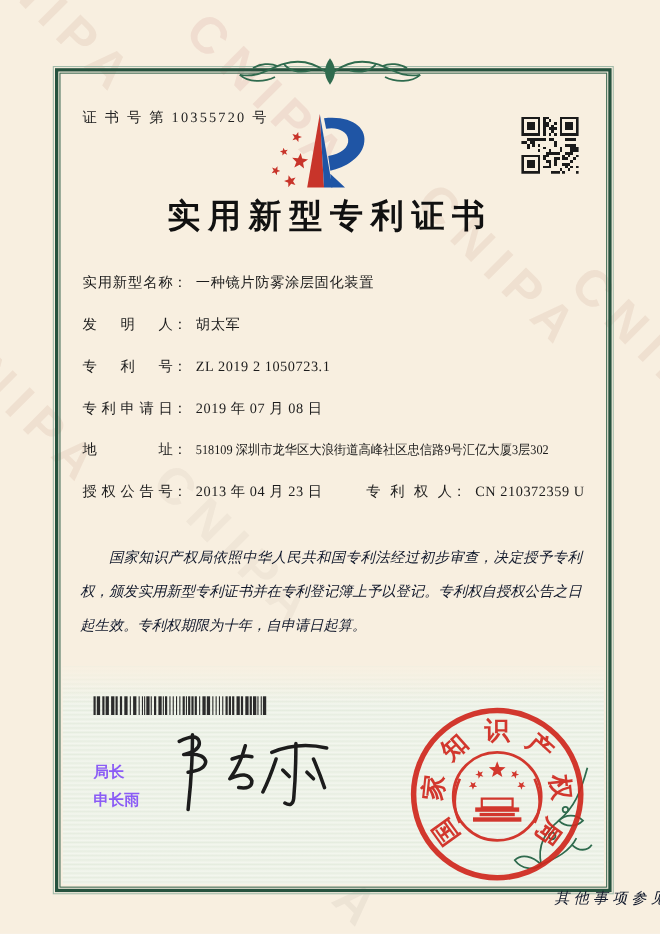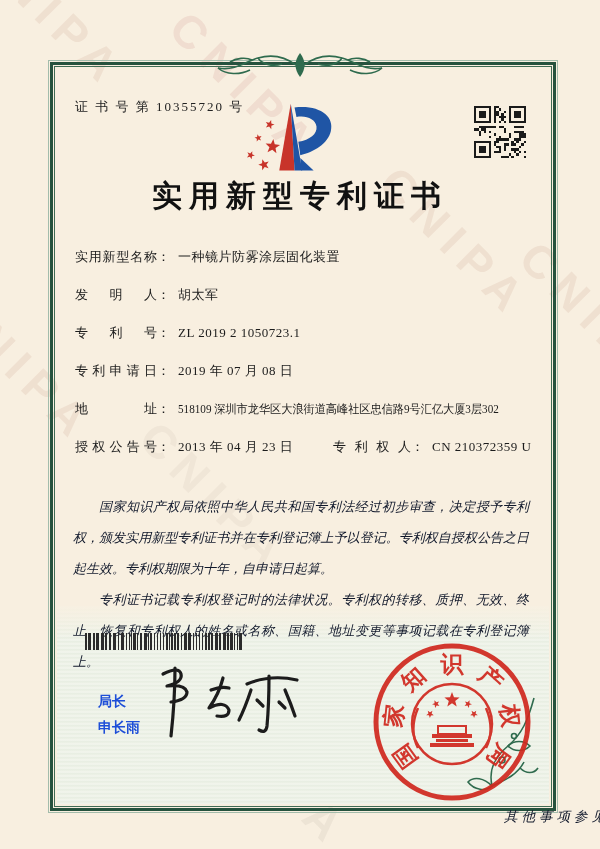--- a/index.html
+++ b/index.html
@@ -48,22 +48,22 @@
   .fvalue{letter-spacing:0.5px;}
   .condensed{display:inline-block; transform:scaleX(0.93); transform-origin:left center; letter-spacing:0;}
   .grant-second{position:absolute; left:258px; top:0; white-space:nowrap;}
   .grant-second .flabel{width:78px;}
   
   .body-paras{position:absolute; left:73px; top:491px; width:456px; z-index:3; font-size:13px; line-height:31px; color:#0f172a;font-style:italic;}
   .body-paras p{margin:0; text-indent:2em; text-align:justify;}
   
   .barcode{position:absolute; left:85px; top:633px; width:158px; height:17px; z-index:3;}
   .barcode i{position:absolute; top:0; height:100%;}
-  .director{position:absolute; left:98px; top:688px; z-index:3;
-    font-family:"Liberation Sans","DejaVu Sans",sans-serif; font-weight:bold; font-size:14px; line-height:26px; color:#1d4ed8;}
+  .director{position:absolute; left:85px; top:688px; z-index:3;
+    font-family:"Liberation Sans","DejaVu Sans",sans-serif; font-weight:bold; font-size:14px; line-height:26px; color:#8b5cf6;}
   .signature{position:absolute; left:145px; top:660px; z-index:4;}
   .seal{position:absolute; left:360px; top:638px; z-index:4;}
   .seal-date{position:absolute; left:372px; top:733px; width:168px; text-align:center; z-index:5;
     font-size:13.5px; letter-spacing:1px; color:#151515;}
   .page-no{position:absolute; left:0; top:772px; width:100%; text-align:center; z-index:3; font-size:12.5px; color:#222;}
   .continuation{position:absolute; left:0; top:808px; width:100%; text-align:right; z-index:3;
     font-size:13.5px; letter-spacing:4px; font-style:italic; color:#0f172a;padding-left:44px;}
 </style>
 </head>
 <body>
@@ -258,21 +258,20 @@
     <div class="frow">
       <span class="flabel">授权公告号</span><span class="fcolon">：</span><span class="fvalue">2013 年 04 月 23 日</span>
       <span class="grant-second">
         <span class="flabel">专利权人</span><span class="fcolon">：</span><span class="fvalue">CN 210372359 U</span>
       </span>
     </div>
   </div>
 
   <div class="body-paras">
     <p>国家知识产权局依照中华人民共和国专利法经过初步审查，决定授予专利权，颁发实用新型专利证书并在专利登记簿上予以登记。专利权自授权公告之日起生效。专利权期限为十年，自申请日起算。</p>
-    <p>专利证书记载专利权登记时的法律状况。专利权的转移、质押、无效、终止、恢复和专利权人的姓名或名称、国籍、地址变更等事项记载在专利登记簿上。</p>
   </div>
 
   <div class="barcode" id="barcode">
       <i style="left: 0px; width: 2px; background: rgb(43, 43, 43);"></i>
       <i style="left: 3px; width: 3px; background: rgb(43, 43, 43);"></i>
       <i style="left: 8px; width: 2px; background: rgb(43, 43, 43);"></i>
       <i style="left: 11px; width: 3px; background: rgb(43, 43, 43);"></i>
       <i style="left: 16px; width: 3px; background: rgb(43, 43, 43);"></i>
       <i style="left: 20px; width: 2px; background: rgb(43, 43, 43);"></i>
       <i style="left: 24px; width: 2px; background: rgb(43, 43, 43);"></i>

